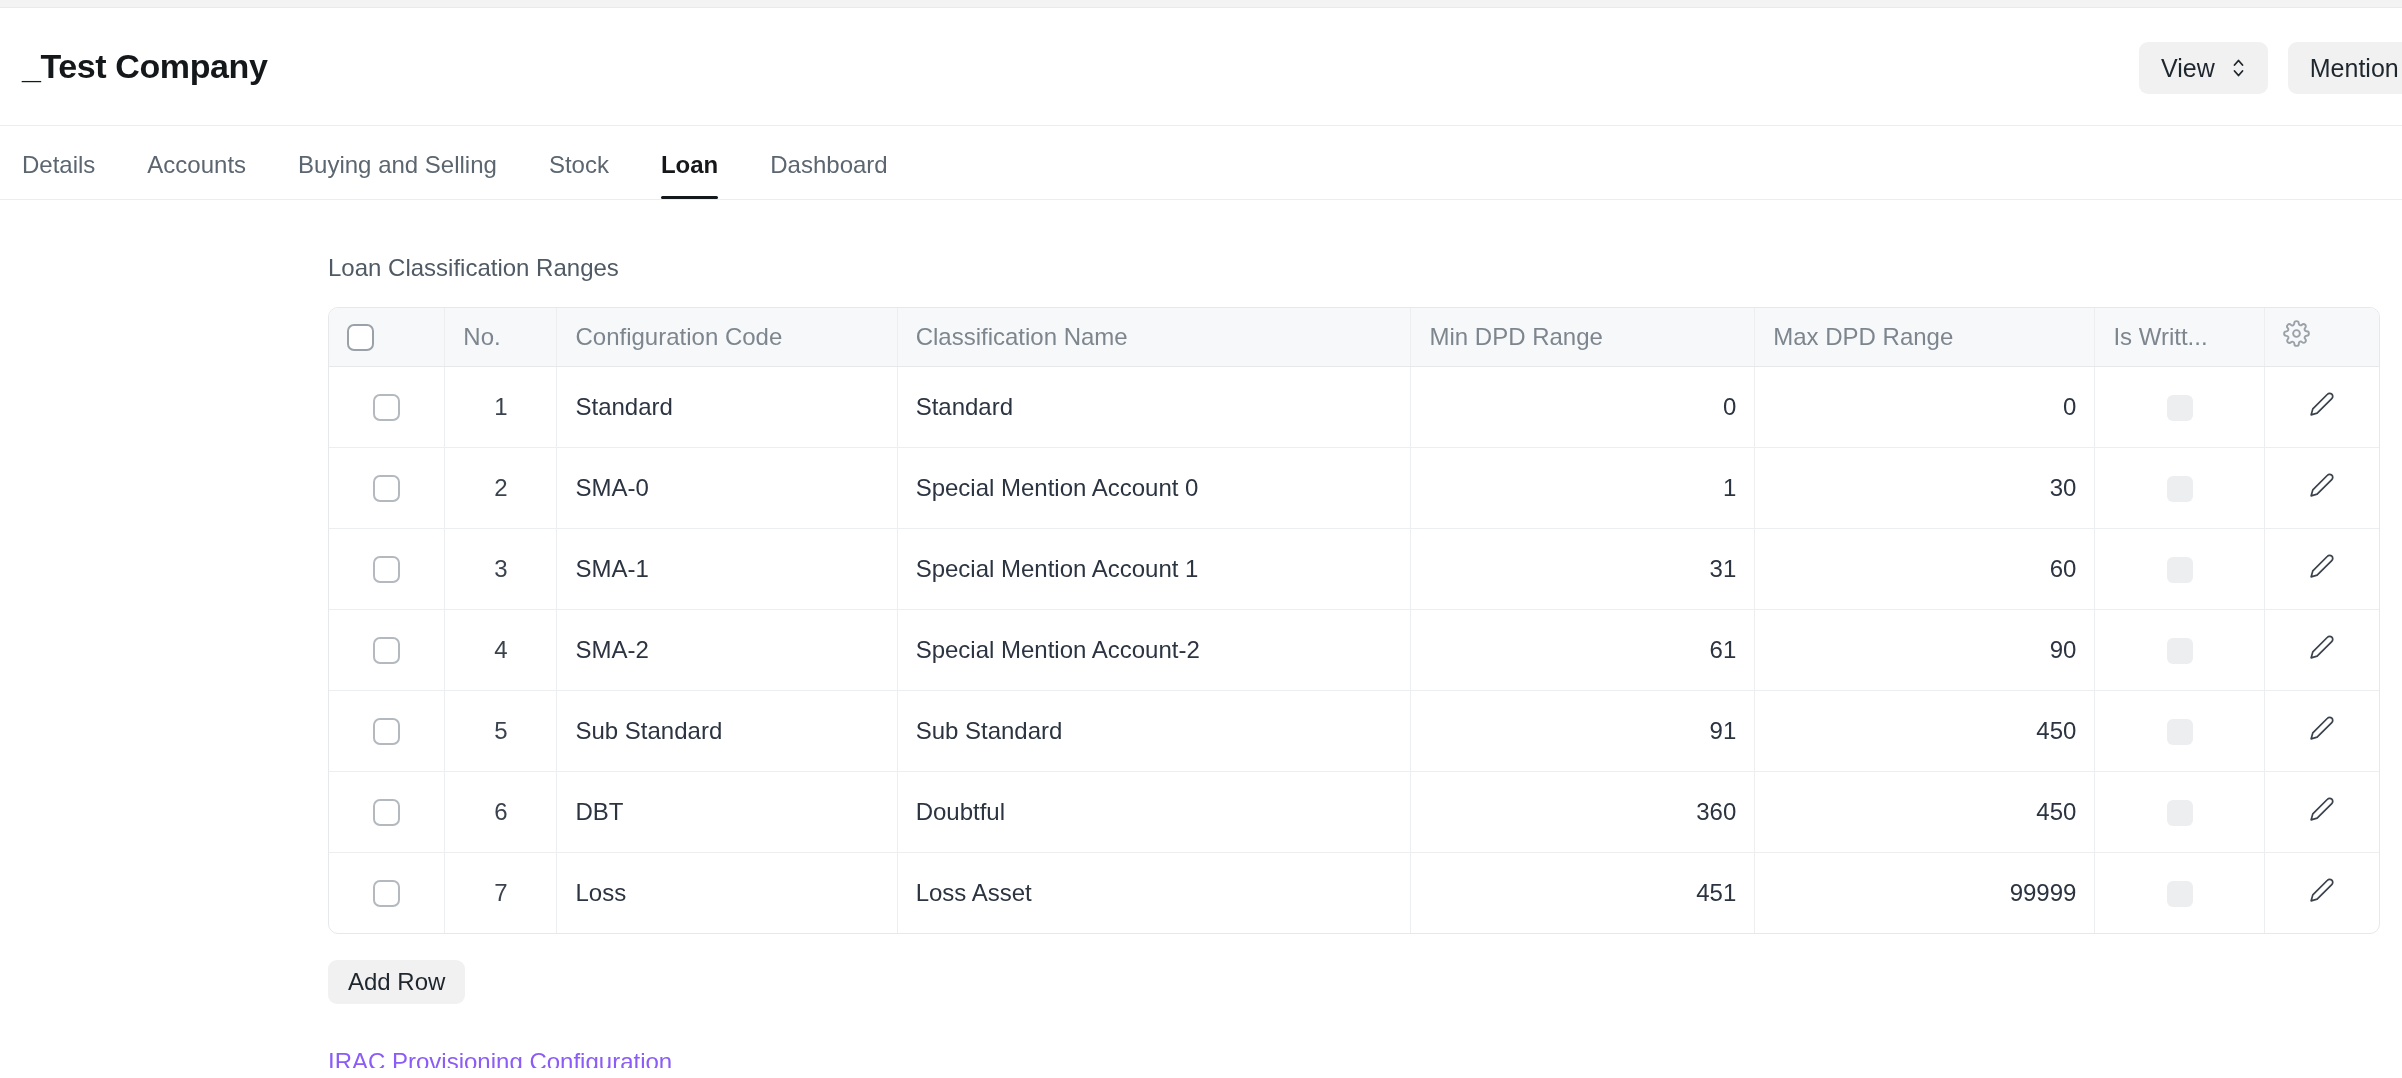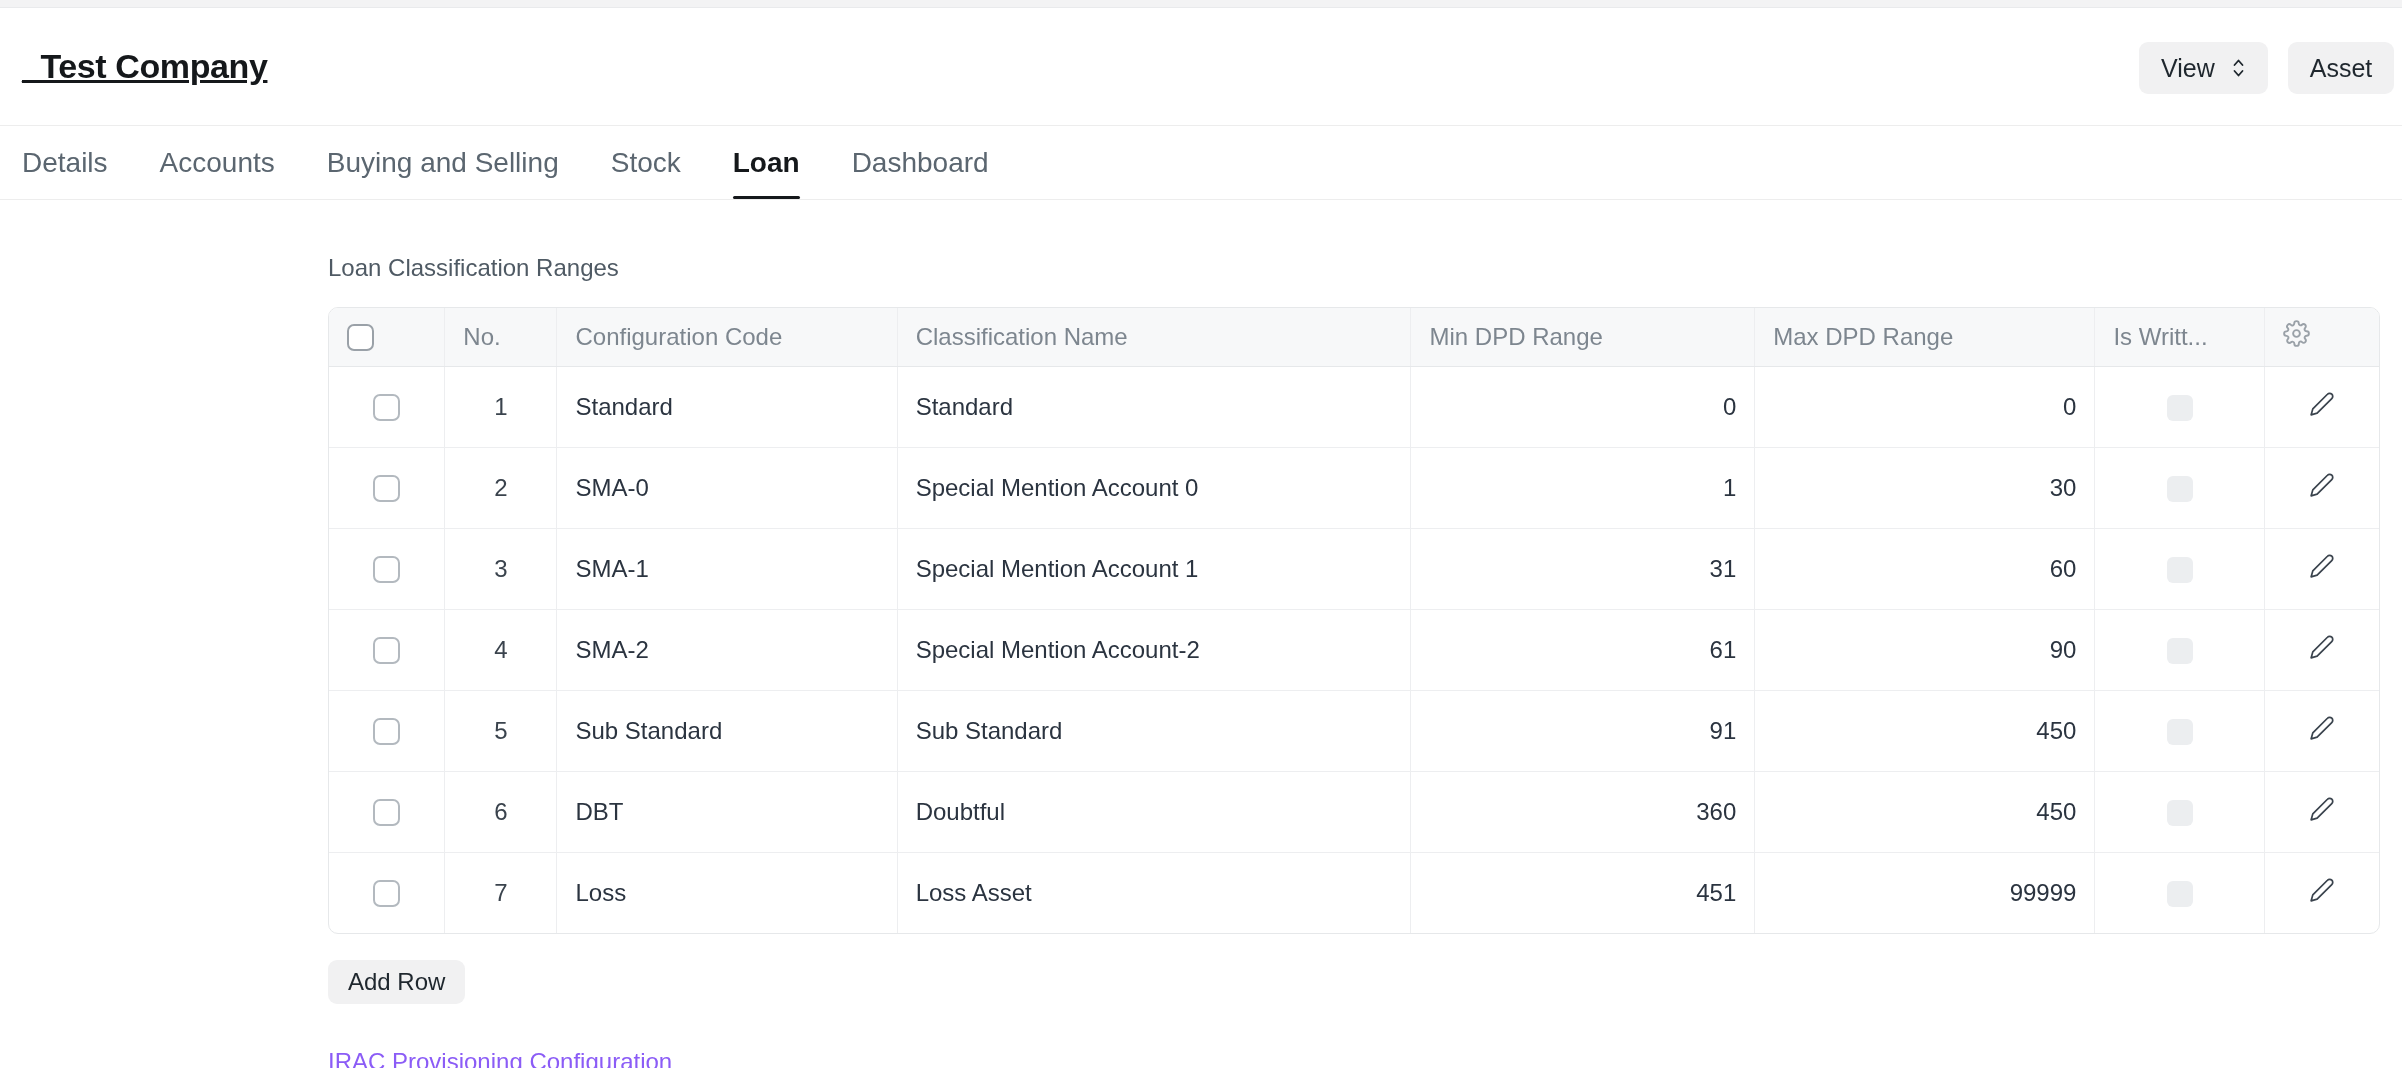--- a/index.html
+++ b/index.html
@@ -33,21 +33,20 @@
     border-bottom: 1px solid #ededed;
     position: relative;
   }
 
   .doc-title {
     font-size: 34px;
     font-weight: 700;
     letter-spacing: -0.4px;
     color: #15181b;
     white-space: nowrap;
-    text-decoration: underline;
   }
 
   .header-actions {
     display: flex;
     align-items: center;
     gap: 20px;
     position: absolute;
     left: 2139px;
     top: 34px;
   }
@@ -83,21 +82,21 @@
     height: 74px;
     display: flex;
     align-items: flex-end;
     gap: 0;
     padding-left: 22px;
     border-bottom: 1px solid #ededed;
     background: #fff;
   }
 
   .tab {
-    font-size: 28px;
+    font-size: 24px;
     color: #5b6670;
     padding: 0 28px 20px 0;
     margin-right: 24px;
     position: relative;
     cursor: pointer;
     white-space: nowrap;
     background: none;
     border: none;
     font-family: "Liberation Sans", sans-serif;
   }
@@ -266,21 +265,21 @@
       <span>View</span>
       <span class="chev-updown">
         <svg width="15" height="24" viewBox="0 0 15 24" fill="none" stroke="#1f272e" stroke-width="1.8" stroke-linecap="round" stroke-linejoin="round">
           <polyline points="3.5,9 7.5,4.5 11.5,9"></polyline>
           <polyline points="3.5,15 7.5,19.5 11.5,15"></polyline>
         </svg>
       </span>
     </button>
 
     <button class="hdr-btn">
-      <span>Asset</span>
+      <span>Mention</span>
     </button>
   </div>
 </div>
 
 <nav class="tab-bar">
   <button class="tab">Details</button>
   <button class="tab">Accounts</button>
   <button class="tab">Buying and Selling</button>
   <button class="tab">Stock</button>
   <button class="tab active">Loan</button>

